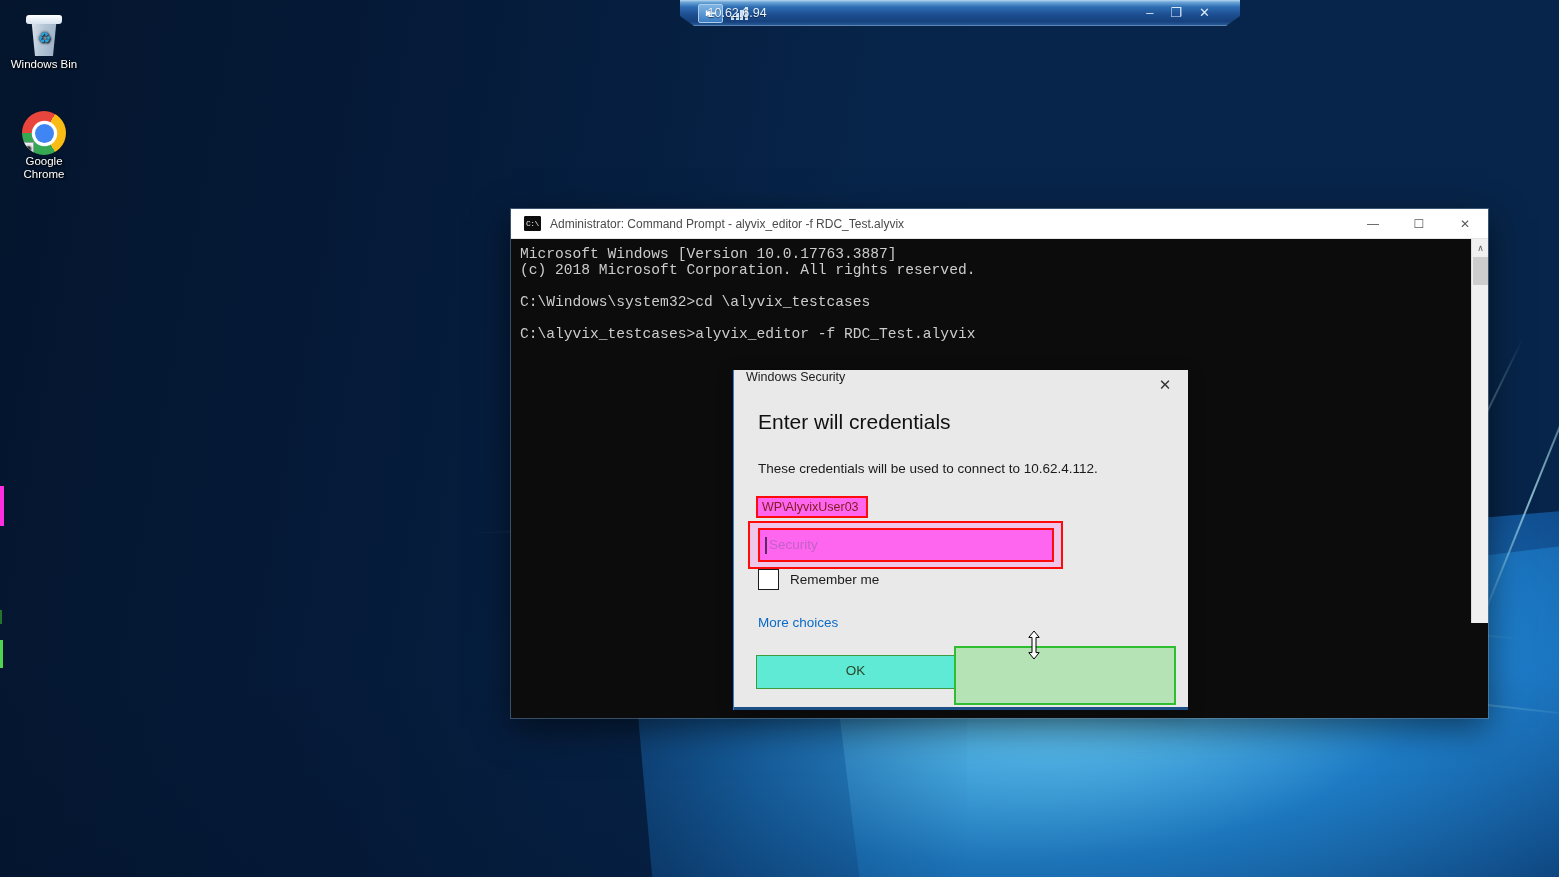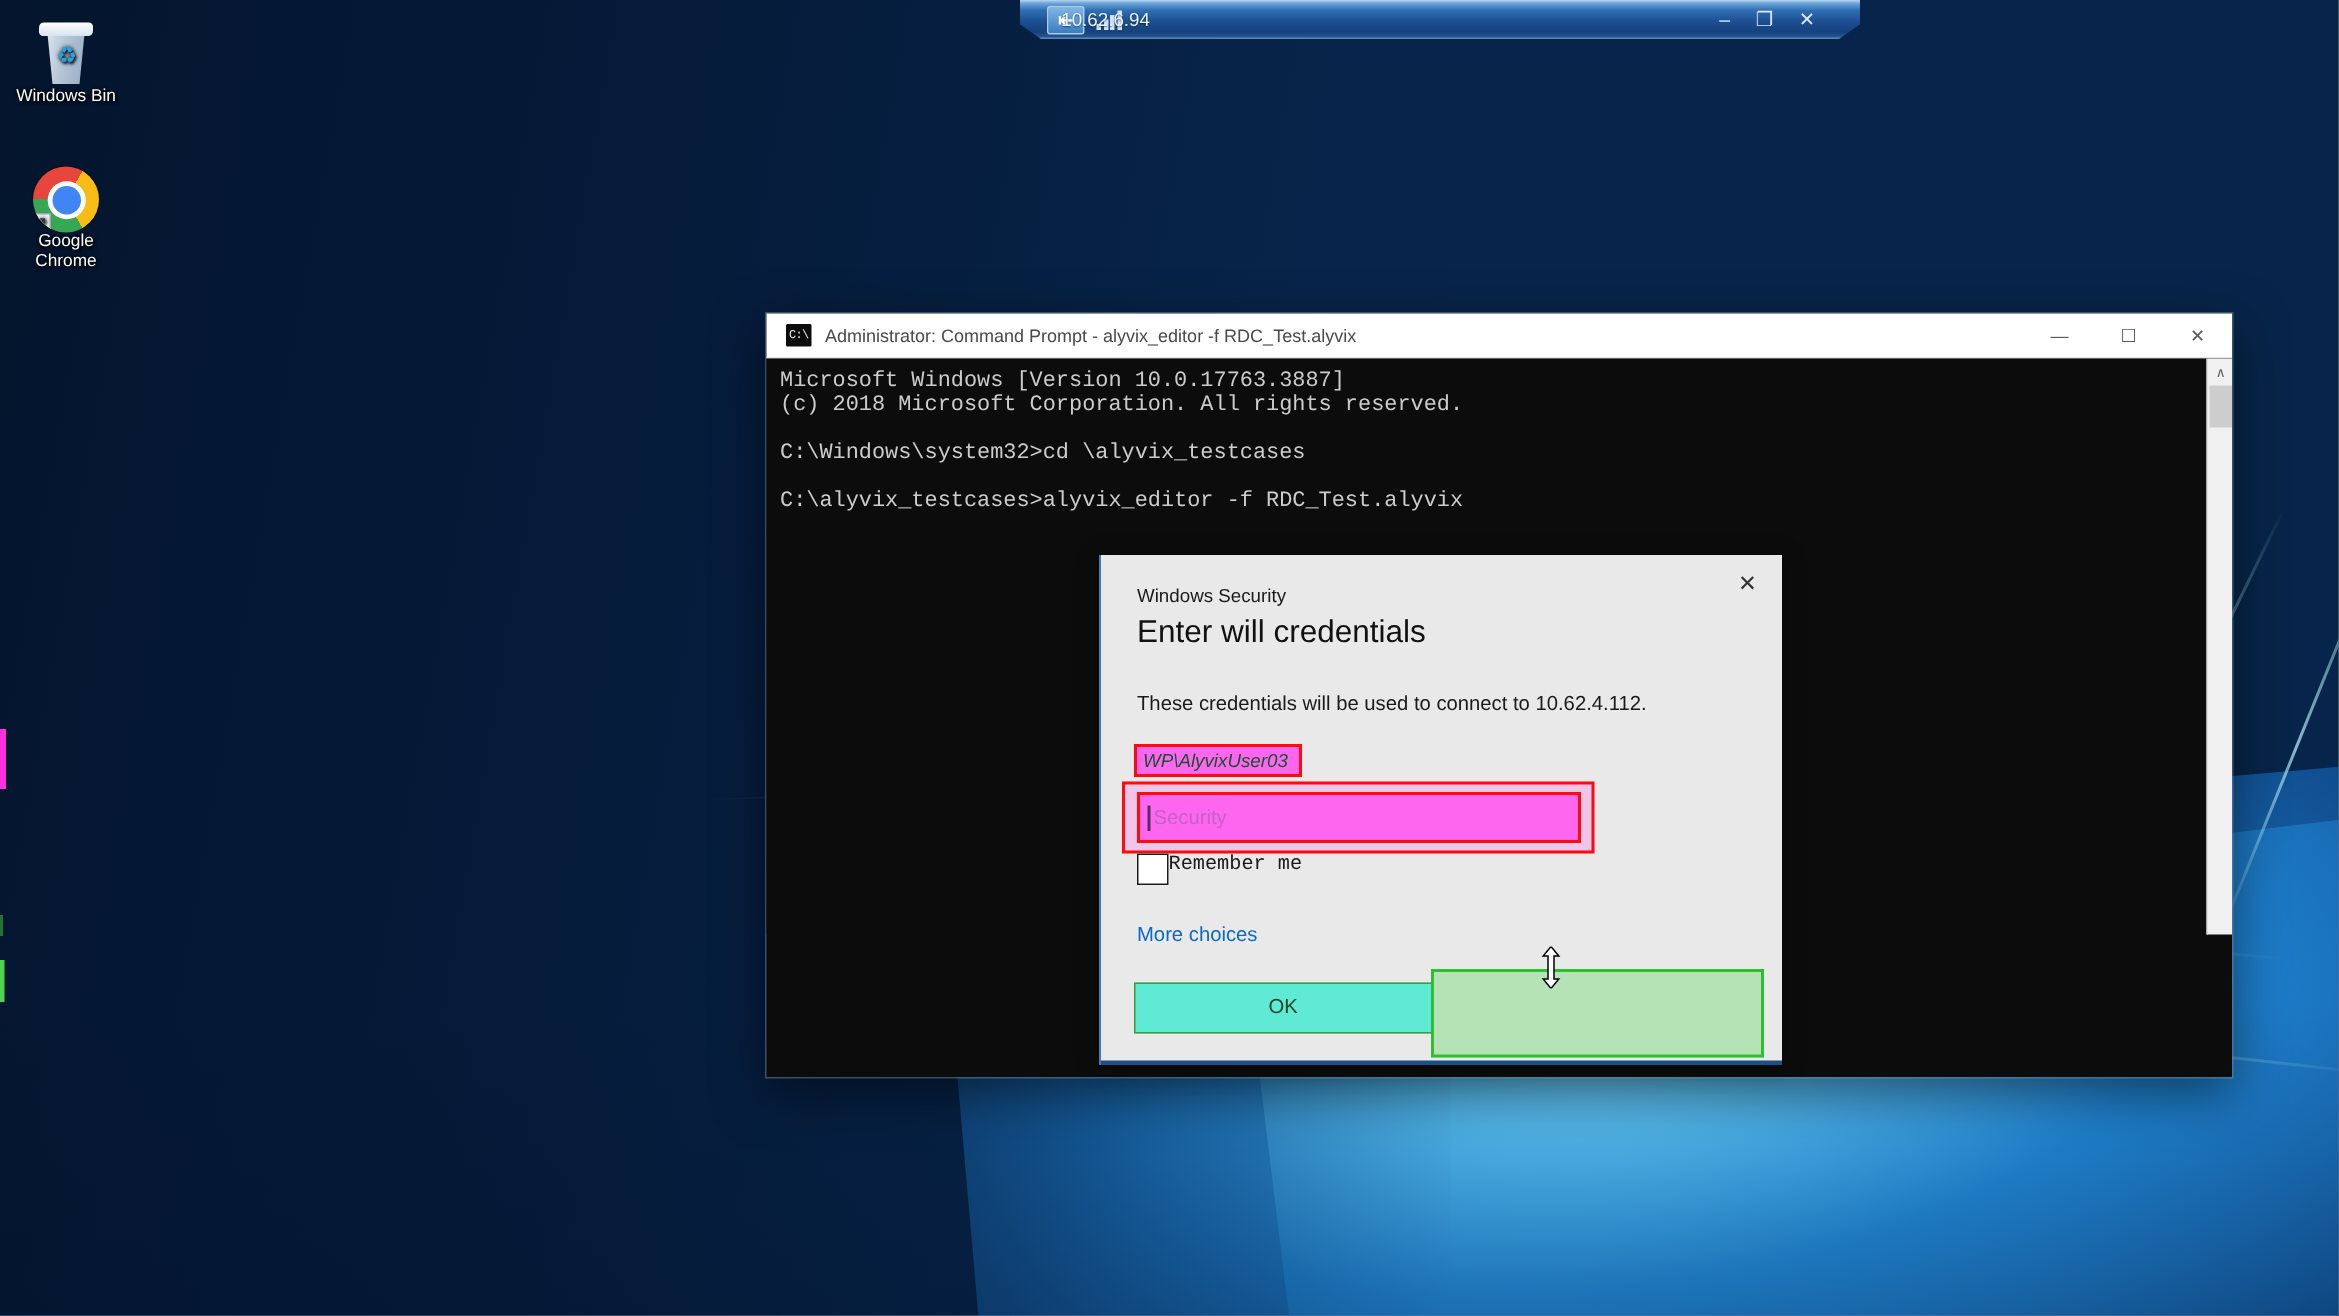--- a/index.html
+++ b/index.html
@@ -184,21 +184,21 @@
   }
 
   
   #sec-dialog{
     position:absolute; left:733px; top:370px; width:455px; height:340px;
     background:#e9e9e9;
     border-left:1px solid #2d7dd2;
     box-shadow: 0 2px 16px rgba(0,0,0,.28);
   }
   #sec-dialog .titlebar{
-    height:34px; display:flex; align-items:flex-end; padding-left:24px;
+    height:34px; display:flex; align-items:flex-start; padding-left:12px;
   }
   #sec-dialog .titlebar .t{ font-size:12.5px; color:#1a1a1a; flex:1; }
   #sec-close{
     width:42px; height:30px; margin-right:2px;
     display:flex; align-items:center; justify-content:center;
     font-size:15px; color:#333; font-weight:300;
   }
   #sec-heading{
     font-size:21px; color:#111; padding:6px 0 0 24px; font-weight:400;
   }
@@ -222,38 +222,37 @@
   .hl-inner-green{
     position:absolute; background:#5eead4;
     border:1px solid #3f9a3f;
   }
 
   
   #user-field{
     left:22px; top:126px; width:112px; height:22px;
   }
   #user-field .txt{
-    font-size:12.5px; color:#14532d; line-height:18px; padding-left:4px;
+    font-size:12.5px; color:#7f1d1d; line-height:18px; padding-left:4px;
     white-space:nowrap;
-    font-style:italic;
   }
   
   #pwd-wrap{ left:14px; top:151px; width:315px; height:48px; }
   #pwd-inner{ left:24px; top:158px; width:296px; height:34px; }
   #pwd-inner .ph{
     font-size:13.5px; color:#c062c8; line-height:30px; padding-left:9px;
     position:relative;
   }
   #pwd-caret{
     position:absolute; left:5px; top:7px; width:1.5px; height:17px; background:#5a2c66;
   }
 
   
   #remember-row{
-    position:absolute; left:24px; top:199px; display:flex; align-items:flex-start; font-family:Liberation Mono, monospace;
+    position:absolute; left:24px; top:199px; display:flex; align-items:center; gap:11px;
   }
   #remember-box{
     width:21px; height:21px; background:#fff; border:1.6px solid #1c1c1c;
   }
   #remember-row .lbl{ font-size:13.5px; color:#1a1a1a; }
   #more-choices{
     position:absolute; left:24px; top:245px;
     font-size:13.5px; color:#0a6ac7;
   }
 

